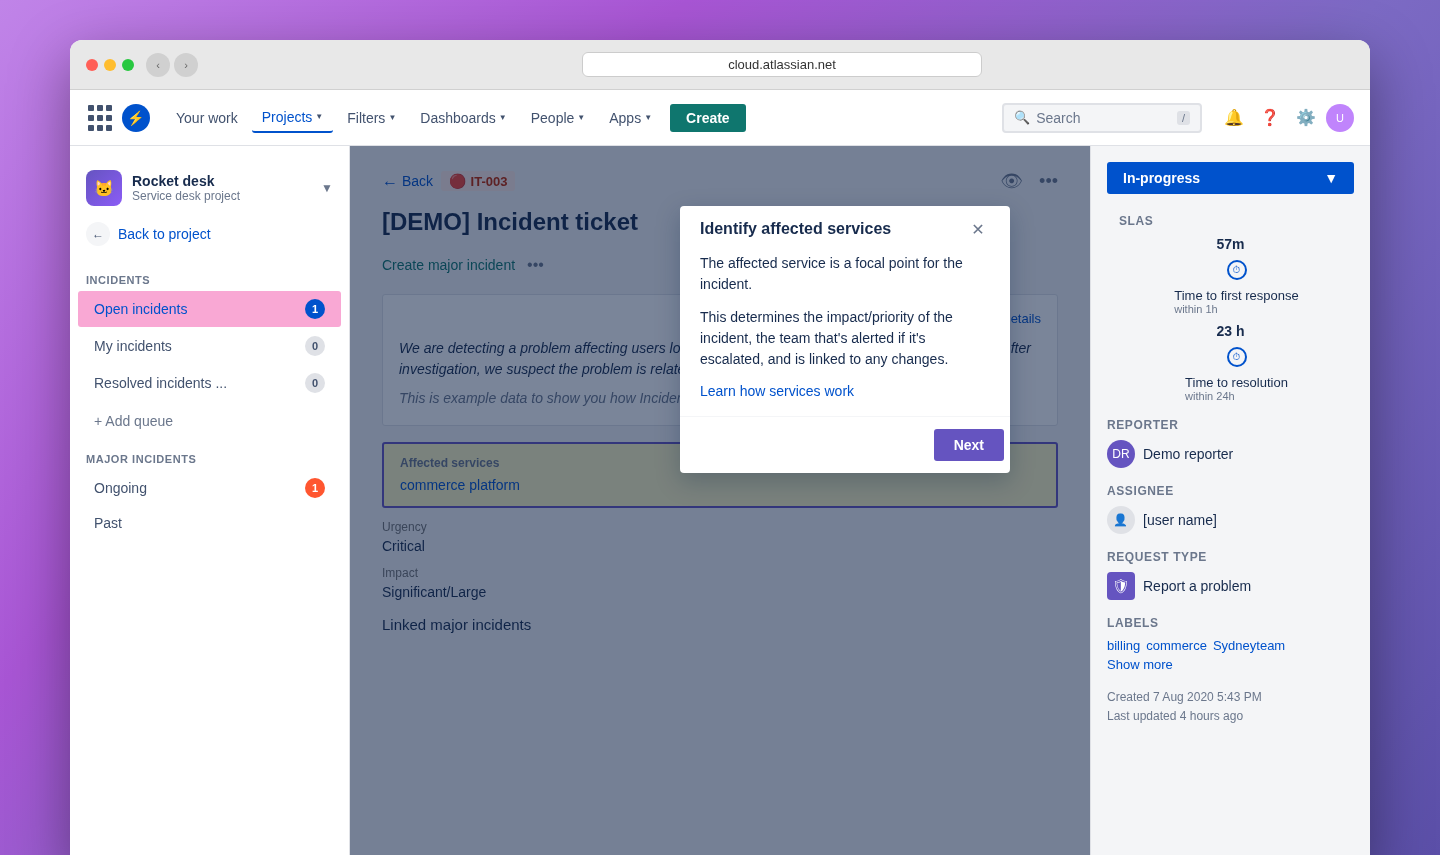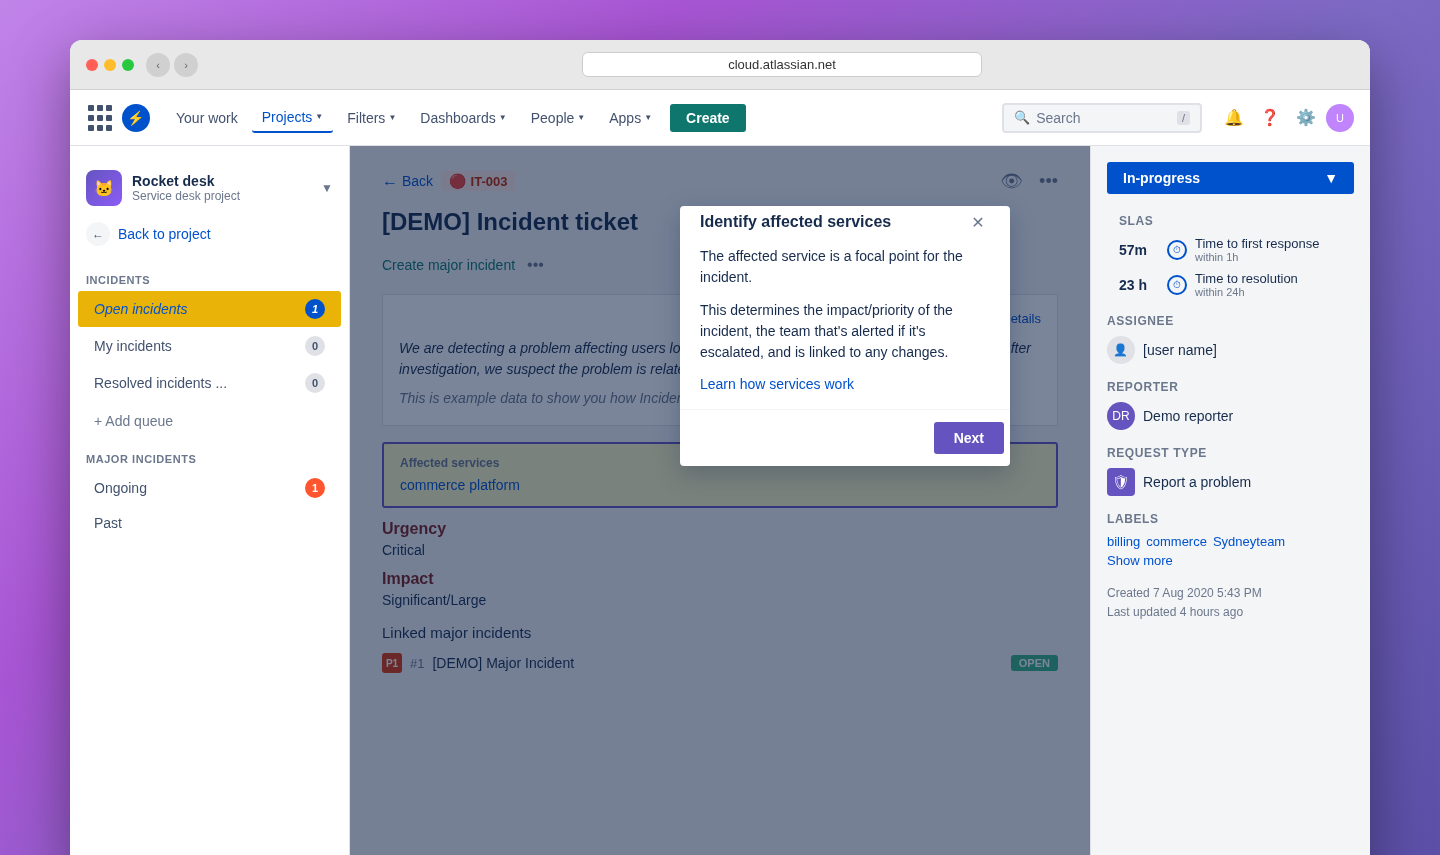--- a/index.html
+++ b/index.html
@@ -151,21 +151,21 @@
     .sidebar-section-label {
       font-size: 11px; font-weight: 700; color: #6b778c;
       text-transform: uppercase; letter-spacing: 0.05em;
       padding: 12px 16px 4px;
     }
     .sidebar-item {
       display: flex; align-items: center; justify-content: space-between;
       padding: 8px 16px; cursor: pointer; font-size: 14px;
       color: #42526e; border-radius: 3px; margin: 1px 8px;
     }
-    .sidebar-item.active { background: #eab308; color: #0052cc; font-weight: 500; font-style: italic; }
+    .sidebar-item.active { background: #f9a8d4; color: #0052cc; font-weight: 500; }
     .sidebar-item-label { flex: 1; }
     .badge {
       min-width: 20px; height: 20px; border-radius: 10px;
       background: #dfe1e6; color: #42526e;
       font-size: 11px; font-weight: 600;
       display: flex; align-items: center; justify-content: center;
       padding: 0 6px;
     }
     .badge.blue { background: #0052cc; color: white; }
     .badge.orange { background: #ff5630; color: white; }
@@ -226,21 +226,21 @@
     }
     .hide-details { color: #0052cc; font-size: 13px; cursor: pointer; }
 
     .description-text {
       font-size: 14px; color: #172b4d; line-height: 1.5;
       font-style: italic;
     }
 
     .field-section { margin-bottom: 12px; }
     .field-label {
-      font-size: 16px; font-weight: 700; color: #7f1d1d;
+      font-size: 12px; font-weight: 400; color: #737373;
       margin-bottom: 4px;
     }
     .field-value { font-size: 14px; color: #172b4d; }
 
     
     .right-panel {
       width: 280px;
       padding: 16px;
       background: #f4f5f7;
       border-left: 1px solid #dfe1e6;
@@ -256,20 +256,21 @@
     }
     .sla-section { margin-bottom: 16px; margin-left: 12px; }
     .sla-title {
       font-size: 12px; font-weight: 700; color: #6b778c;
       text-transform: uppercase; letter-spacing: 0.05em;
       margin-bottom: 8px;
     }
     .sla-item {
       display: flex; align-items: center; gap: 8px;
       margin-bottom: 8px;
+      flex-direction: column;
     }
     .sla-time {
       font-size: 14px; font-weight: 600; color: #172b4d;
       min-width: 40px;
     }
     .sla-clock {
       width: 20px; height: 20px; border-radius: 50%;
       border: 2px solid #0052cc; display: flex;
       align-items: center; justify-content: center;
       font-size: 10px; color: #0052cc; flex-shrink: 0;
@@ -360,21 +361,21 @@
     }
     .modal {
       background: white;
       border-radius: 4px;
       width: 330px;
       box-shadow: 0 8px 24px rgba(9,30,66,0.25);
       overflow: hidden;
     }
     .modal-header {
       display: flex; align-items: center; justify-content: space-between;
-      padding: 4px 20px 12px;
+      padding: 11px 20px 12px;
     }
     .modal-title { font-size: 16px; font-weight: 700; color: #172b4d; }
     .modal-close {
       width: 24px; height: 24px; border-radius: 50%;
       border: none; background: transparent; cursor: pointer;
       color: #6b778c; font-size: 16px;
       display: flex; align-items: center; justify-content: center;
     }
     .modal-body { padding: 0 20px 16px; }
     .modal-text {
@@ -553,26 +554,20 @@
         <div class="field-label">Urgency</div>
         <div class="field-value">Critical</div>
       </div>
       <div class="field-section">
         <div class="field-label">Impact</div>
         <div class="field-value">Significant/Large</div>
       </div>
 
       <div class="linked-section">
         <div class="linked-title">Linked major incidents</div>
-        <div class="linked-item">
-          <div class="linked-icon">P1</div>
-          <span class="linked-id">#1</span>
-          <span class="linked-name">[DEMO] Major Incident</span>
-          <span class="open-badge">OPEN</span>
-        </div>
       </div>
 
       <div class="modal-overlay">
         <div class="modal">
           <div class="modal-header">
             <span class="modal-title">Identify affected services</span>
             <button class="modal-close">✕</button>
           </div>
           <div class="modal-body">
             <p class="modal-text">The affected service is a focal point for the incident.</p>
@@ -607,32 +602,32 @@
           <span class="sla-time">23 h</span>
           <div class="sla-clock">⏱</div>
           <div class="sla-info">
             <div class="sla-name">Time to resolution</div>
             <div class="sla-within">within 24h</div>
           </div>
         </div>
       </div>
 
       <div class="panel-section">
+        <div class="panel-section-title">Reporter</div>
+        <div class="panel-person">
+          <div class="person-avatar purple">DR</div>
+          <span class="person-name">Demo reporter</span>
+        </div>
+      </div>
+
+      <div class="panel-section">
         <div class="panel-section-title">Assignee</div>
         <div class="panel-person">
           <div class="person-avatar">👤</div>
           <span class="person-name">[user name]</span>
-        </div>
-      </div>
-
-      <div class="panel-section">
-        <div class="panel-section-title">Reporter</div>
-        <div class="panel-person">
-          <div class="person-avatar purple">DR</div>
-          <span class="person-name">Demo reporter</span>
         </div>
       </div>
 
       <div class="panel-section">
         <div class="panel-section-title">Request type</div>
         <div class="request-type-row">
           <div class="request-icon">🛡</div>
           <span class="request-name">Report a problem</span>
         </div>
       </div>

